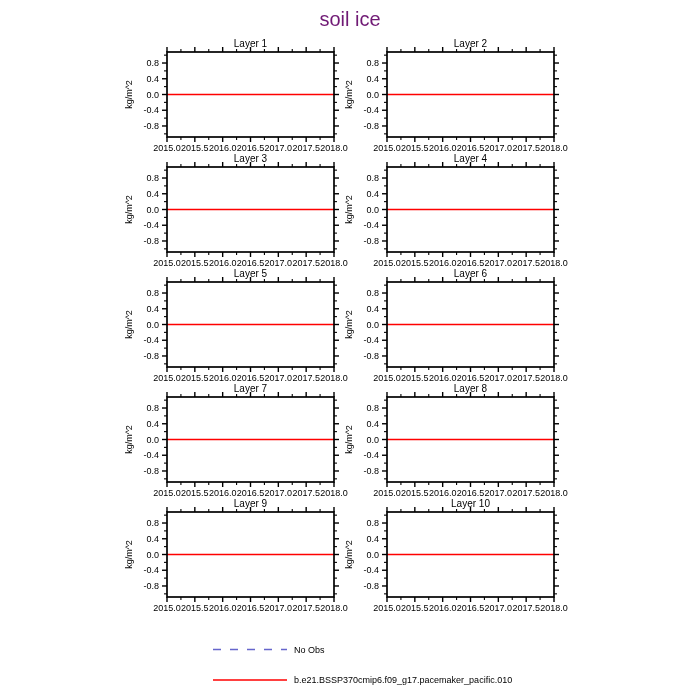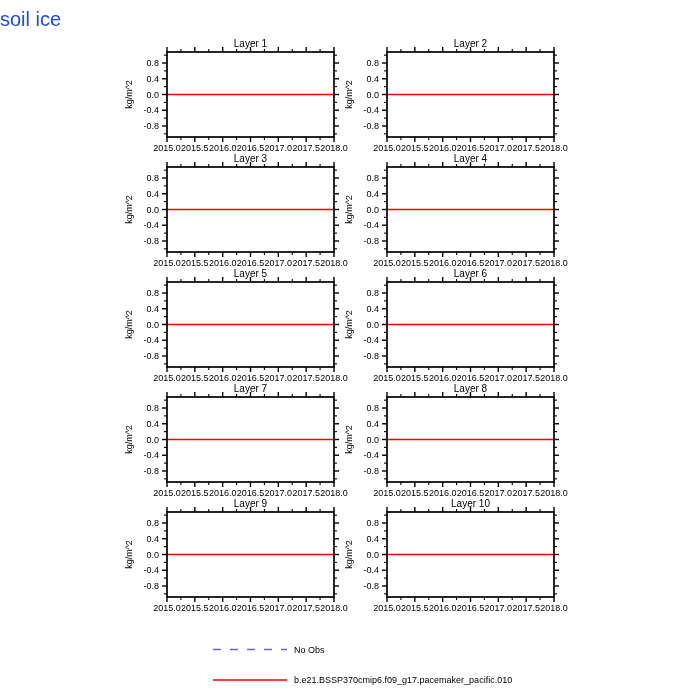--- a/index.html
+++ b/index.html
@@ -9,23 +9,23 @@
     height: 700px;
     background: #ffffff;
     font-family: "Liberation Sans", sans-serif;
     overflow: hidden;
   }
   #suptitle {
     position: absolute;
     top: 8px;
     left: 0;
     width: 700px;
-    text-align: left;
+    text-align: center;
     font-size: 20px;
-    color: #1d4ed8;
+    color: #701a75;
   }
   .subplot { position: absolute; overflow: visible; }
   #legend-svg { position: absolute; left: 0; top: 636px; }
   svg text { fill: #000000; }
 </style>
 </head>
 <body>
 
 <div id="canvas">
   <div id="suptitle">soil ice</div>

